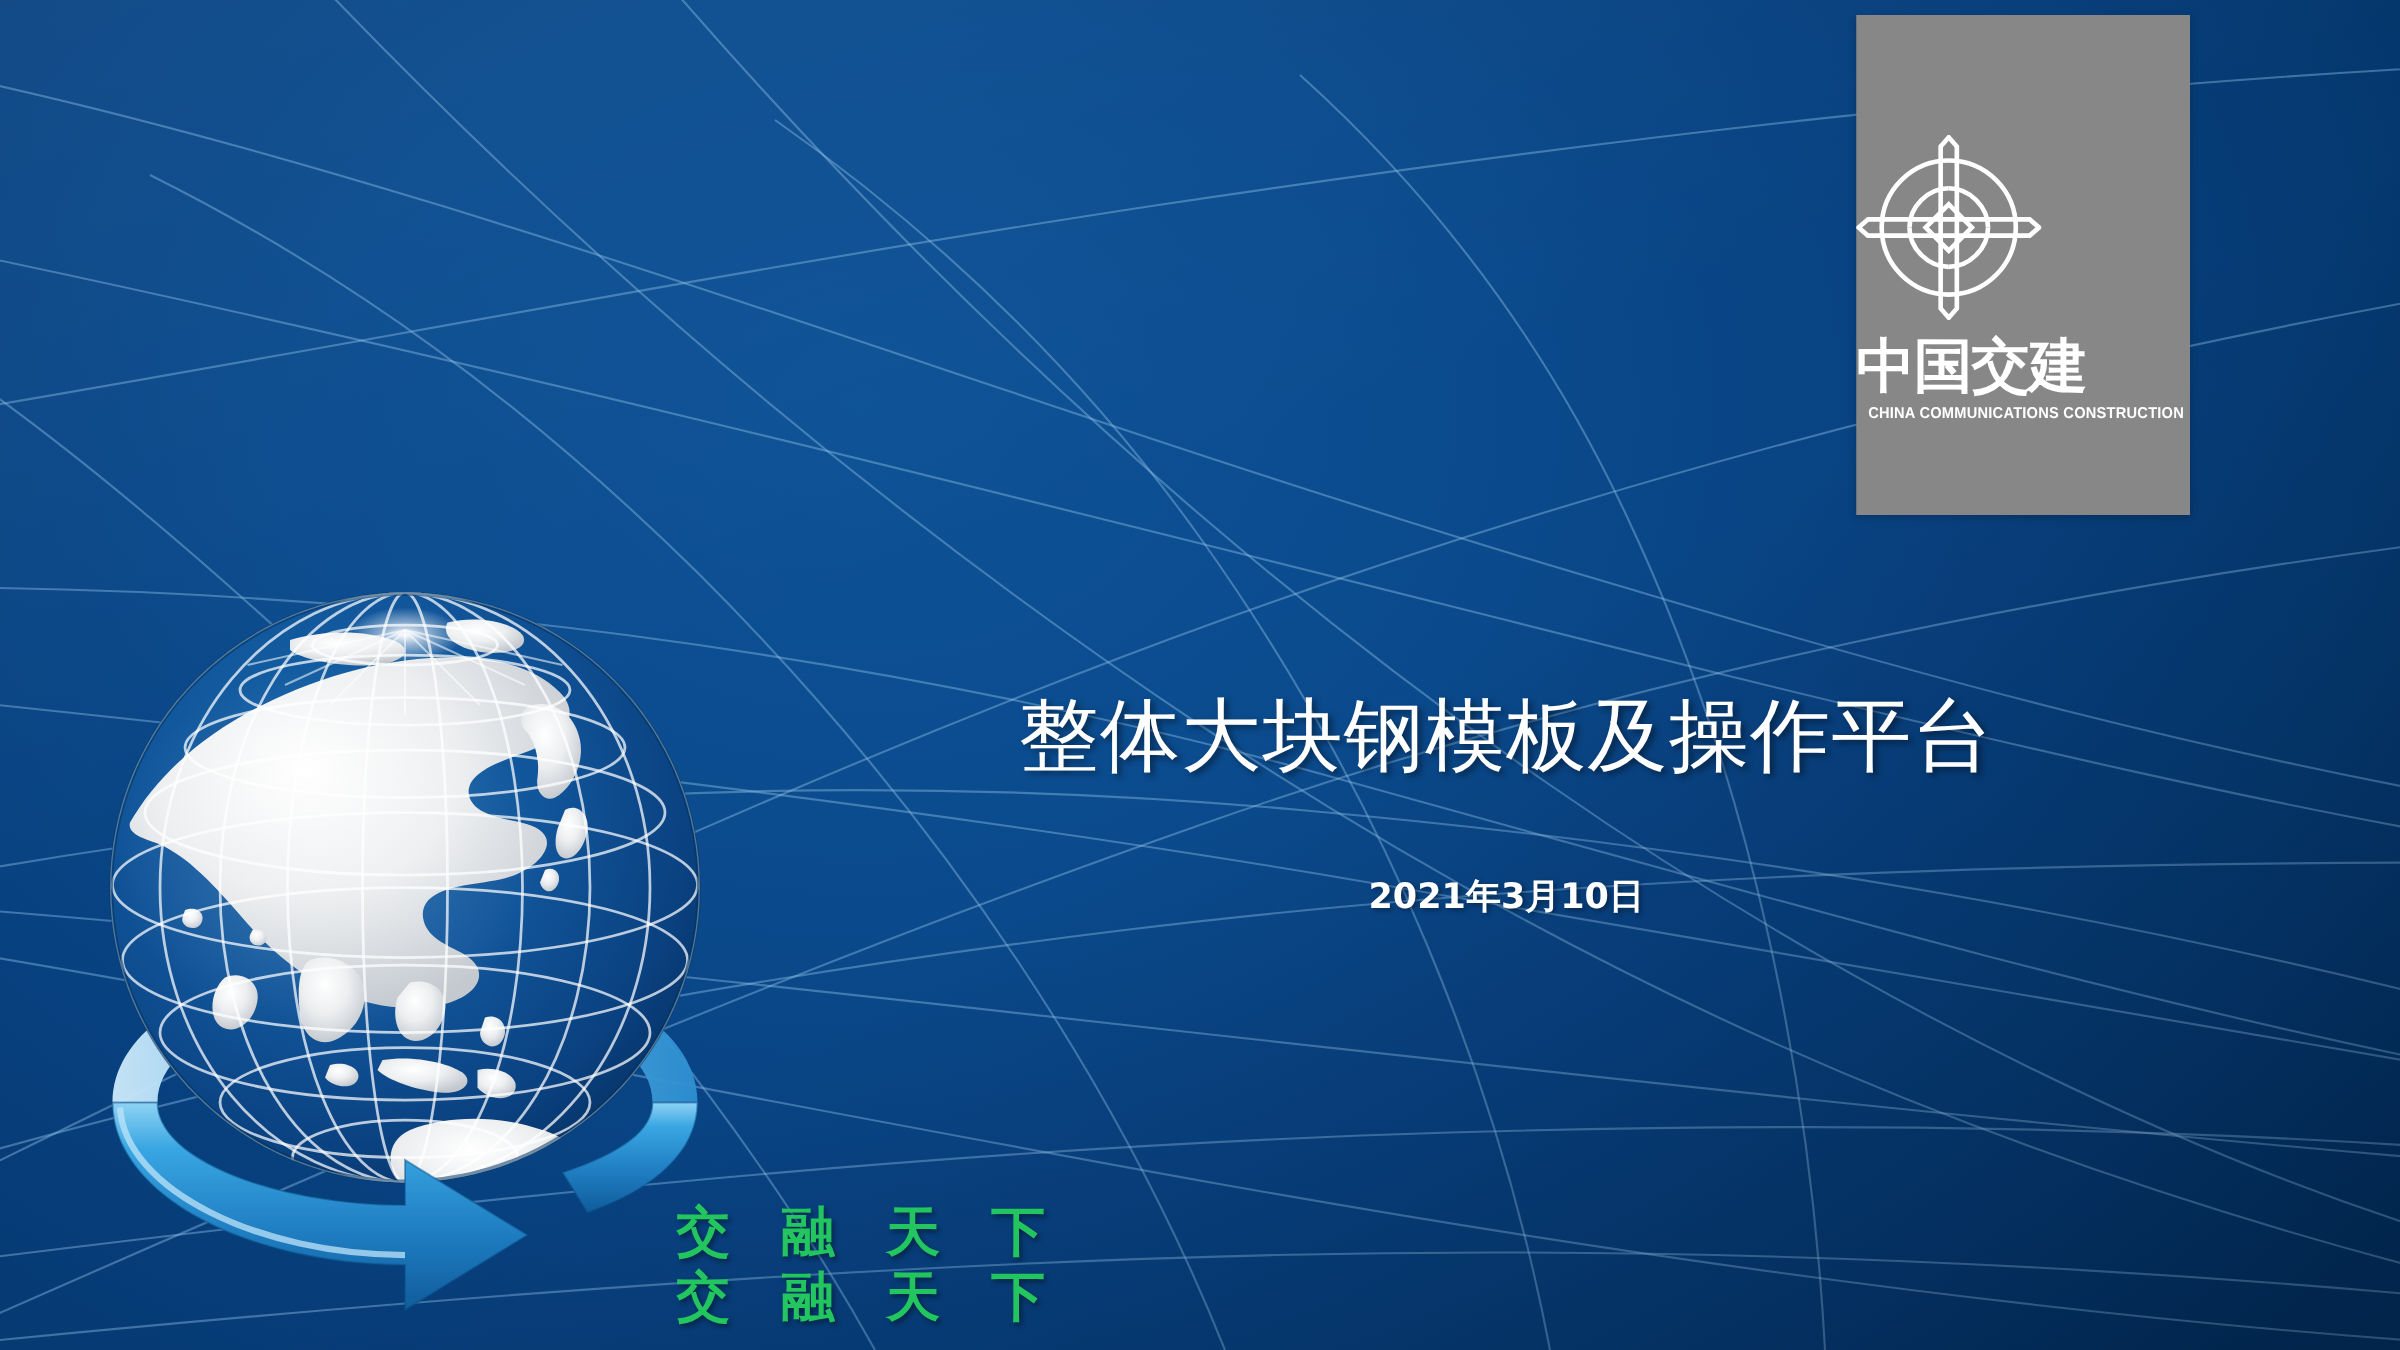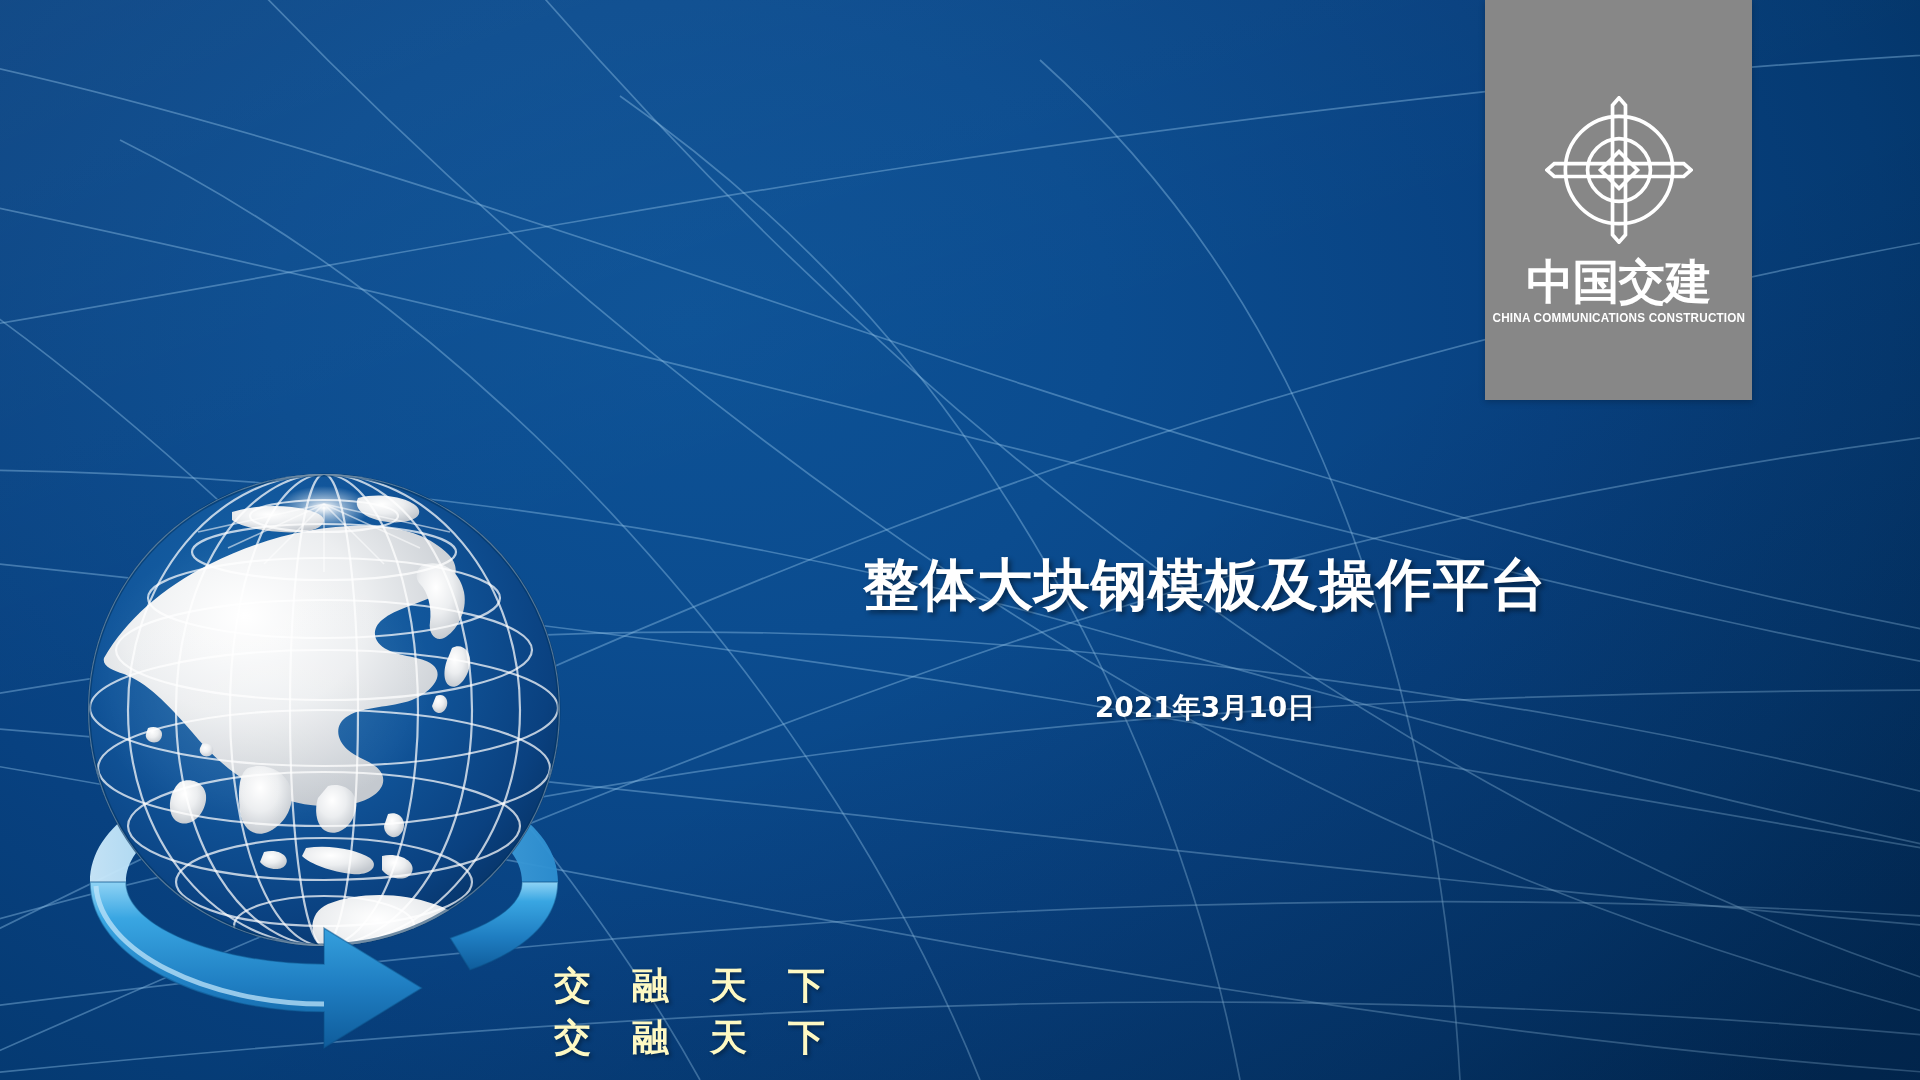--- a/index.html
+++ b/index.html
@@ -47,27 +47,27 @@
     position: absolute;
     inset: 0;
     pointer-events: none;
   }
   .bg-lines svg { display: block; width: 1920px; height: 1080px; }
 
   
   .logo-panel {
     position: absolute;
     left: 1485px;
-    top: 0;
+    top: 12px;
     width: 267px;
     height: 400px;
     background: #878787;
     display: flex;
     flex-direction: column;
-    align-items: center;
+    align-items: flex-start;
     justify-content: flex-start;
     box-shadow: 0 2px 6px rgba(0,0,0,0.22);
   }
   .logo-mark {
     margin-top: 96px;
     width: 148px;
     height: 148px;
   }
   .logo-mark svg { display:block; width:148px; height:148px; }
 
@@ -106,48 +106,48 @@
   
   .title-block {
     position: absolute;
     left: 700px;
     top: 555px;
     width: 1010px;
     text-align: center;
   }
   .main-title {
     color: #ffffff;
-    font-size: 56px;
+    font-size: 64px;
     line-height: 1.08;
-    font-weight: bold;
+    font-weight: normal;
     letter-spacing: 1px;
     white-space: nowrap;
     text-shadow: 3px 3px 5px rgba(0,0,0,0.45);
     font-family: "DejaVu Sans", "Liberation Sans", sans-serif;
   }
   .sub-date {
     margin-top: 78px;
     color: #ffffff;
     font-size: 28px;
     line-height: 1.1;
     font-weight: bold;
     letter-spacing: 0px;
     white-space: nowrap;
     text-shadow: 2px 2px 4px rgba(0,0,0,0.40);
     font-family: "DejaVu Sans", "Liberation Sans", sans-serif;
   }
 
   
   .slogan {
     position: absolute;
-    left: 554px;
+    left: 541px;
     top: 960px;
-    color: #fef9c3;
+    color: #22c55e;
     font-weight: bold;
-    font-size: 37px;
+    font-size: 43px;
     line-height: 52px;
     letter-spacing: 41px;
     text-shadow: 2px 2px 4px rgba(0,0,0,0.40);
     font-family: "DejaVu Sans", "Liberation Sans", sans-serif;
     white-space: nowrap;
   }
   .slogan-line { display: block; }
 </style>
 </head>
 <body>

